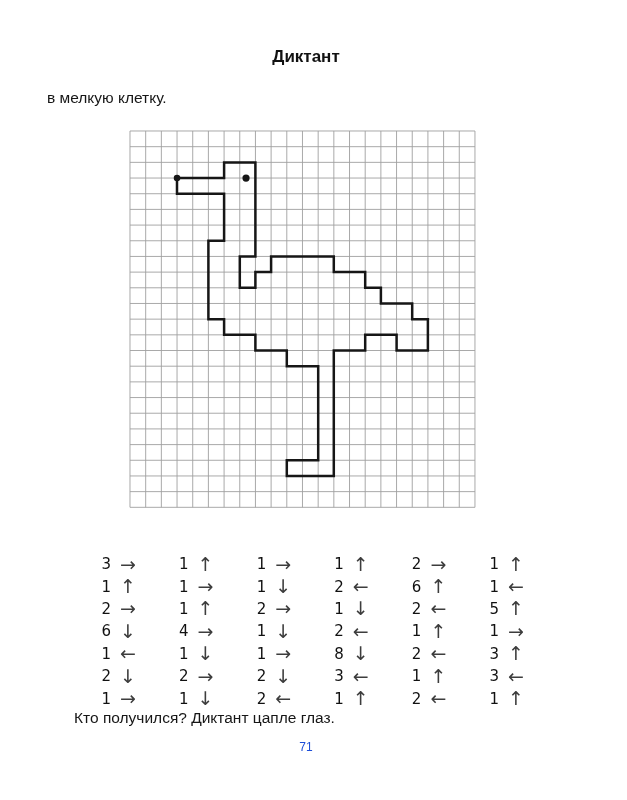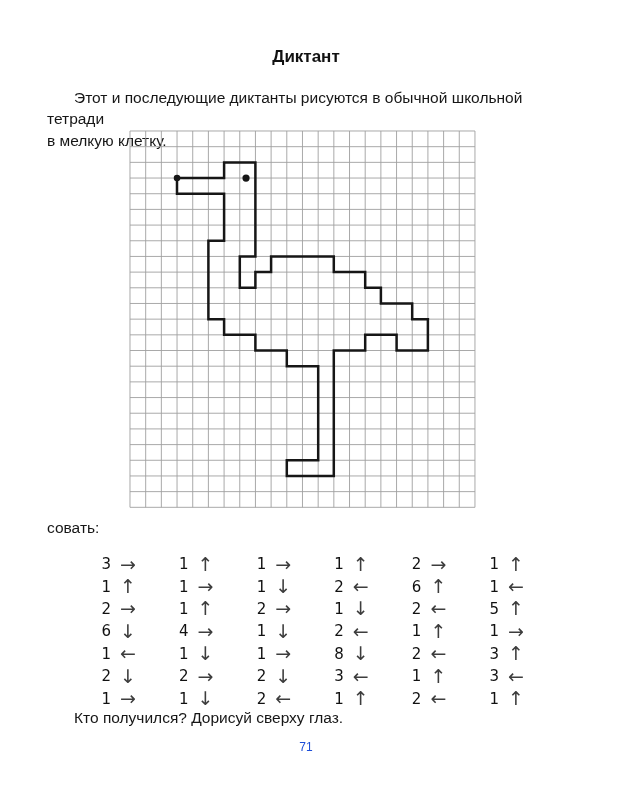--- a/index.html
+++ b/index.html
@@ -32,21 +32,20 @@
   }
 </style>
 </head>
 <body>
 
 <div>
 
   <h1 class="title">Диктант</h1>
 
   <p class="para intro">
-    <span class="line indent">Этот и последующие диктанты рисуются в обычной школьной тетради</span>
     <span class="line">в мелкую клетку.</span>
   </p>
 
   <svg id="figure-svg" class="figure" width="346.96" height="378.32" viewBox="-1 -1 346.96 378.32">
       <g stroke="#9f9f9f" stroke-width="0.9">
         <line x1="0" y1="0" x2="0" y2="376.32"></line>
         <line x1="15.68" y1="0" x2="15.68" y2="376.32"></line>
         <line x1="31.36" y1="0" x2="31.36" y2="376.32"></line>
         <line x1="47.04" y1="0" x2="47.04" y2="376.32"></line>
         <line x1="62.72" y1="0" x2="62.72" y2="376.32"></line>
@@ -93,21 +92,20 @@
         <line x1="0" y1="344.96" x2="344.96" y2="344.96"></line>
         <line x1="0" y1="360.64" x2="344.96" y2="360.64"></line>
         <line x1="0" y1="376.32" x2="344.96" y2="376.32"></line>
       </g>
       <polyline points="47.0,47.0 94.1,47.0 94.1,31.4 125.4,31.4 125.4,125.4 109.8,125.4 109.8,156.8 125.4,156.8 125.4,141.1 141.1,141.1 141.1,125.4 203.8,125.4 203.8,141.1 235.2,141.1 235.2,156.8 250.9,156.8 250.9,172.5 282.2,172.5 282.2,188.2 297.9,188.2 297.9,219.5 266.6,219.5 266.6,203.8 235.2,203.8 235.2,219.5 203.8,219.5 203.8,345.0 156.8,345.0 156.8,329.3 188.2,329.3 188.2,235.2 156.8,235.2 156.8,219.5 125.4,219.5 125.4,203.8 94.1,203.8 94.1,188.2 78.4,188.2 78.4,109.8 94.1,109.8 94.1,62.7 47.0,62.7 47.0,47.0" fill="none" stroke="#161616" stroke-width="2.5" stroke-linejoin="miter"></polyline>
       <circle cx="47.04" cy="47.04" r="3.3" fill="#161616"></circle>
       <circle cx="116.032" cy="47.04" r="3.6" fill="#161616"></circle>
     </svg>
 
   <p class="para task">
-    <span class="line">совать:</span>
   </p>
 
   <div id="dictation-table" class="dictation">
       <div class="drow">
         <span class="pair">
           <span class="num">3</span>
           <span class="arrow">→</span>
         </span>
         <span class="pair">
           <span class="num">1</span>
@@ -281,17 +279,17 @@
           <span class="num">2</span>
           <span class="arrow">←</span>
         </span>
         <span class="pair">
           <span class="num">1</span>
           <span class="arrow">↑</span>
         </span>
       </div>
     </div>
 
-  <p class="para question indent">Кто получился? Дорисуй сверху глаз.</p>
+  <p class="para question indent">Кто получился? Диктант цапле глаз.</p>
 
   <div class="pagenum">71</div>
 
 </div>
 
 </body></html>

